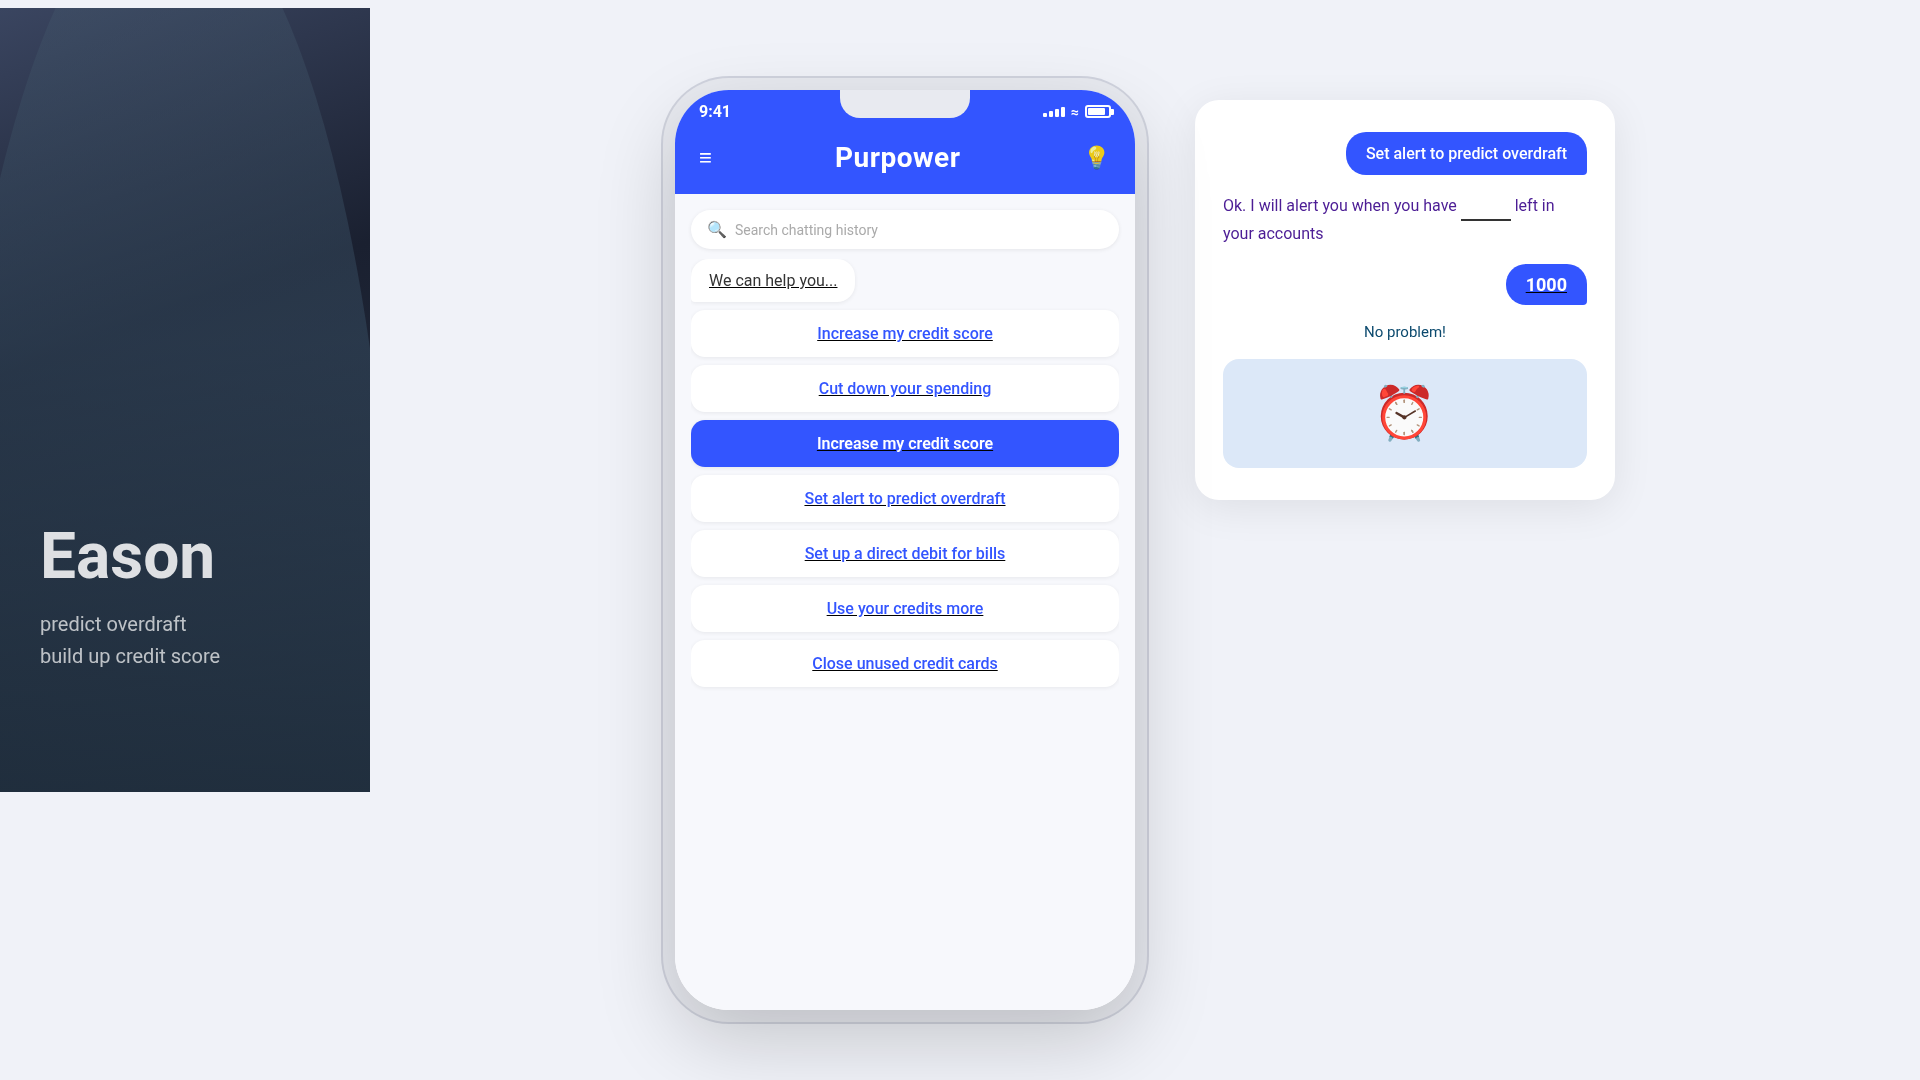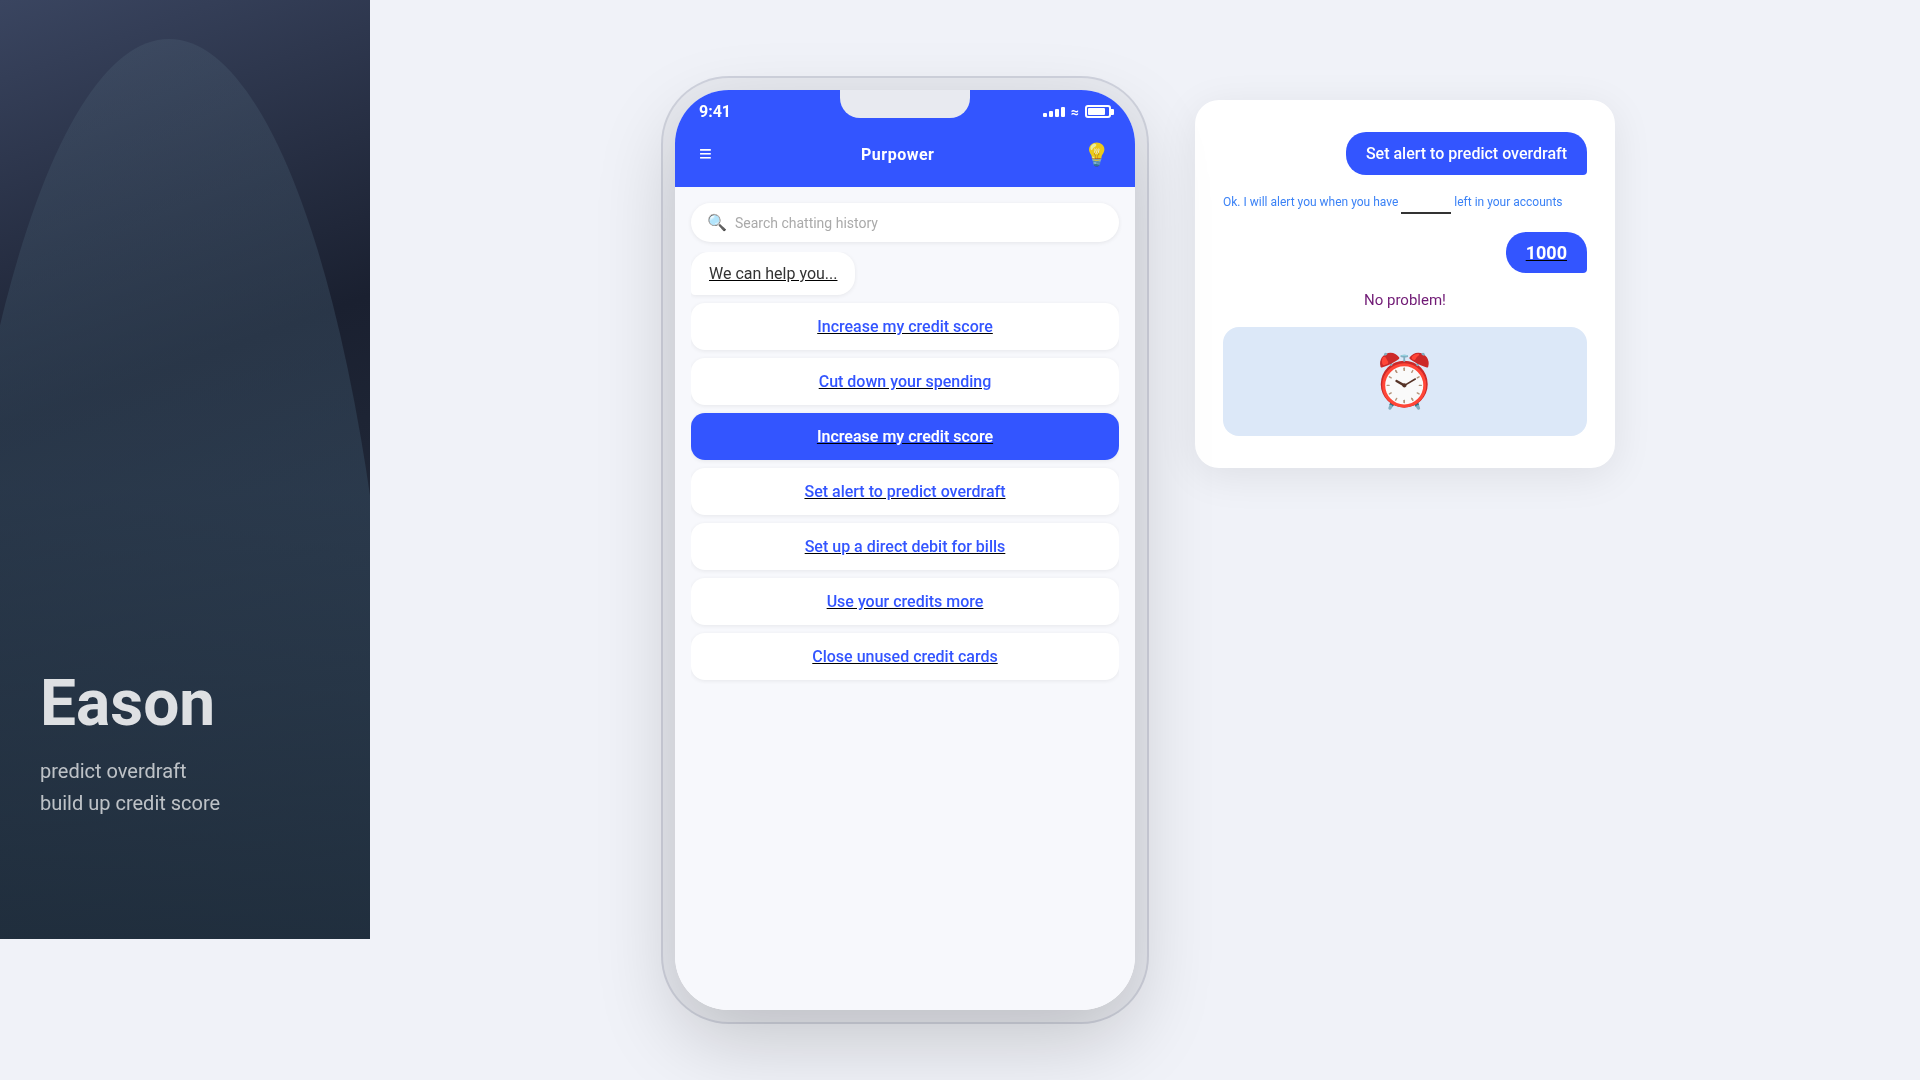--- a/index.html
+++ b/index.html
@@ -10,25 +10,26 @@
       overflow: hidden;
       font-family: -apple-system, BlinkMacSystemFont, 'Segoe UI', Roboto, sans-serif;
       display: flex;
       position: relative;
       background: #f0f2f8;
     }
 
     
     .left-panel {
       width: 370px;
-      height: 939px;
+      height: 784px;
       background: #4d7c0f;
       position: relative;
       overflow: hidden;
       flex-shrink: 0;
+      margin-top: 8px;
     }
 
     .left-panel-bg {
       position: absolute;
       inset: 0;
       background: linear-gradient(160deg, #3a4560 0%, #1a2030 40%, #2a3545 100%);
     }
 
     
     .person-silhouette {
@@ -172,21 +173,21 @@
     }
 
     .hamburger-icon {
       color: white;
       font-size: 22px;
       cursor: pointer;
     }
 
     .app-title {
       color: white;
-      font-size: 16px;
+      font-size: 28px;
       font-weight: 700;
       letter-spacing: 0.5px;
     }
 
     .lightbulb-icon {
       color: white;
       font-size: 22px;
       cursor: pointer;
       opacity: 0.9;
     }
@@ -287,22 +288,22 @@
       padding: 12px 20px;
       font-size: 16px;
       font-weight: 500;
       align-self: flex-end;
       display: inline-block;
       margin-left: auto;
     }
 
     
     .bot-response {
-      color: #3b82f6;
-      font-size: 12px;
+      color: #4c1d95;
+      font-size: 16px;
       line-height: 1.6;
     }
 
     .bot-response span {
       display: inline-block;
       border-bottom: 2px solid #333;
       min-width: 50px;
     }
 
     
@@ -313,21 +314,21 @@
       padding: 10px 20px;
       font-size: 18px;
       font-weight: 700;
       align-self: flex-end;
       margin-left: auto;
       display: inline-block;
     }
 
     
     .no-problem {
-      color: #701a75;
+      color: #0c4a6e;
       font-size: 15px;
       text-align: center;
     }
 
     .alarm-card {
       background: #dce8f8;
       border-radius: 16px;
       padding: 24px;
       display: flex;
       align-items: center;

